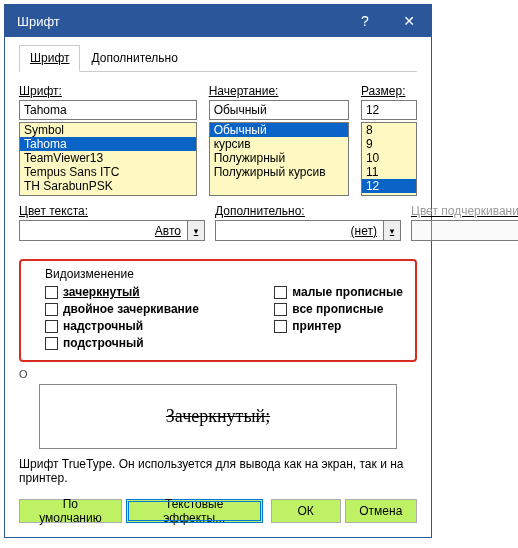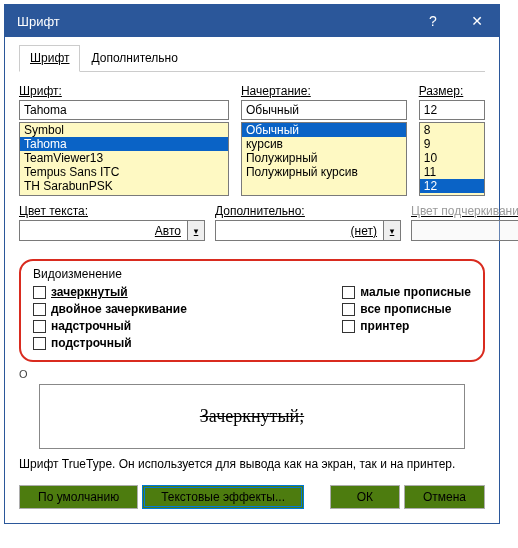--- a/index.html
+++ b/index.html
@@ -1,17 +1,17 @@
 <!DOCTYPE html>
 <html><head>
 <meta charset="utf-8">
 <style>
 * { box-sizing: border-box; font-family: 'Segoe UI', Tahoma, sans-serif; font-size: 12px; }
 body { margin: 0; padding: 4px; background: #fff; }
-.window { width: 496px; border: 1px solid #2b579a; background: #fff; }
+.window { width: 428px; border: 1px solid #2b579a; background: #fff; }
 .titlebar { background: #2b579a; color: #fff; height: 32px; display: flex; align-items: center; padding: 0 0 0 12px; }
 .titlebar .title { flex: 1; font-size: 13px; }
 .titlebar .tb-btn { width: 44px; height: 32px; display: flex; align-items: center; justify-content: center; cursor: pointer; font-size: 14px; }
 .body { padding: 8px 14px 14px 14px; background: #fff; }
 .tabs { border-bottom: 1px solid #ccc; display: flex; margin-bottom: 12px; }
 .tab { padding: 5px 10px 6px 10px; cursor: pointer; border: 1px solid transparent; margin-bottom: -1px; }
 .tab.active { border: 1px solid #ccc; border-bottom: 1px solid #fff; background: #fff; }
 .row1 { display: flex; gap: 12px; margin-bottom: 8px; }
 .col-font { flex: 1.9; }
 .col-style { flex: 1.5; }
@@ -22,32 +22,32 @@
 .listbox { border: 1px solid #7a7a7a; height: 74px; overflow-y: scroll; margin-top: 2px; background: #fef9c3; }
 .listbox .item { padding: 0 4px; line-height: 14px; cursor: pointer; white-space: nowrap; }
 .listbox .item.sel { background: #0a63c6; color: #fff; }
 .row2 { display: flex; gap: 10px; margin-bottom: 18px; text-decoration: underline; }
 .combo-col { flex: 1; }
 .combo-col.disabled .label { color: #9a9a9a; }
 .combo { display: flex; }
 .combo input { flex: 1; border: 1px solid #7a7a7a; border-right: 0; height: 21px; padding: 0 6px; text-align: right; }
 .combo-col.disabled input { color: #9a9a9a; }
 .combo .arrow { width: 18px; border: 1px solid #7a7a7a; background: #efefef; display: flex; align-items: center; justify-content: center; cursor: pointer; font-size: 9px; }
-.effects-box { border: 2.5px solid #d92b1f; border-radius: 14px; padding: 6px 12px 10px 12px; position: relative; margin-bottom: 6px; }
+.effects-box { border: 2.5px solid #d92b1f; border-radius: 4px; padding: 6px 12px 10px 24px; position: relative; margin-bottom: 6px; }
 .fieldset-label { font-size: 12px; margin-bottom: 4px; }
 .eff-cols { display: flex; gap: 40px; font-weight: bold; }
 .eff-col { display: flex; flex-direction: column; gap: 3px; }
 .chk { display: flex; align-items: center; gap: 5px; cursor: pointer; }
 .chk .box { width: 13px; height: 13px; border: 1px solid #333; }
 .preview-wrap { margin: 8px 0 4px 0; }
 .preview { border: 1px solid #888; margin: 4px 20px 0 20px; text-align: center; padding: 21px 0; font-family: Tahoma; font-size: 18px; text-decoration: line-through; }
 .hint { margin: 8px 0 14px 0; }
 .btn-row { display: flex; gap: 4px; }
 .btn-row .spacer { flex: 1; }
-.btn { border: 1px solid #adadad; background: #4d7c0f; padding: 4px 18px; cursor: pointer; min-width: 70px; text-align: center; height: 24px; display: flex; align-items: center; justify-content: center; }
+.btn { border: 1px solid #adadad; background: #bef264; padding: 4px 18px; cursor: pointer; min-width: 70px; text-align: center; height: 24px; display: flex; align-items: center; justify-content: center; }
 .btn.focus { outline: 1px solid #0078d7; outline-offset: -3px; border: 1px solid #0078d7; }
 .cut { font-size: 11px; color: #444; margin-top: -2px; }
 </style>
 </head>
 <body>
 
 <div class="window">
 
   <div class="titlebar">
     <div class="title">Шрифт</div>

